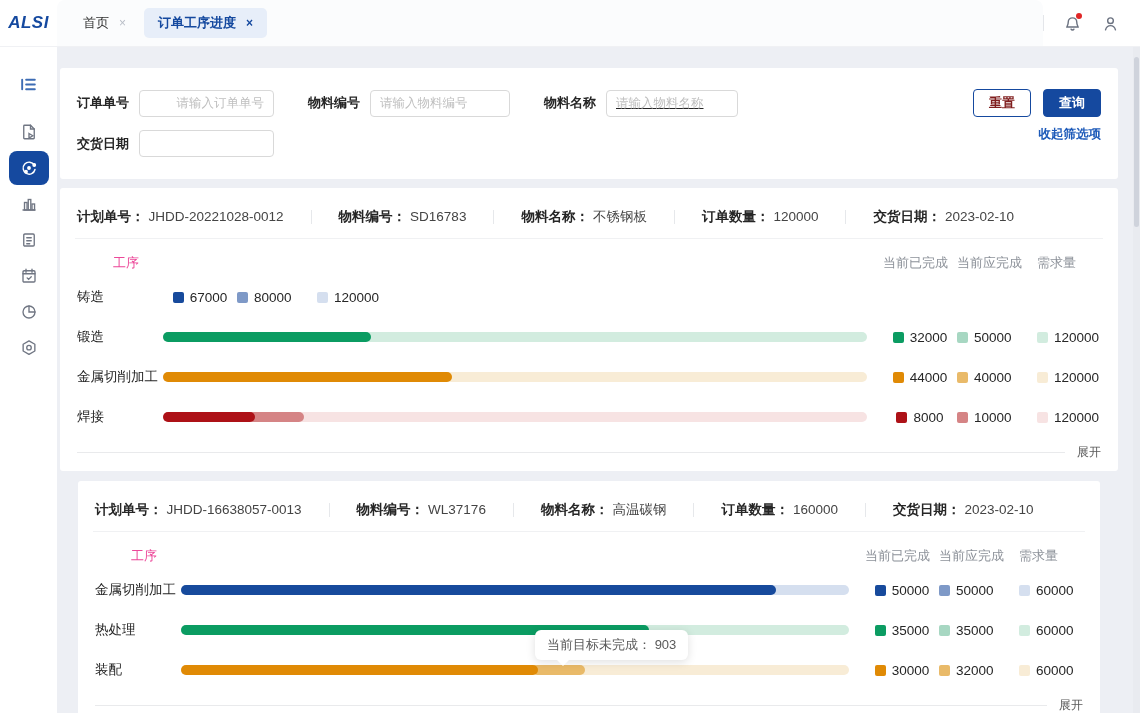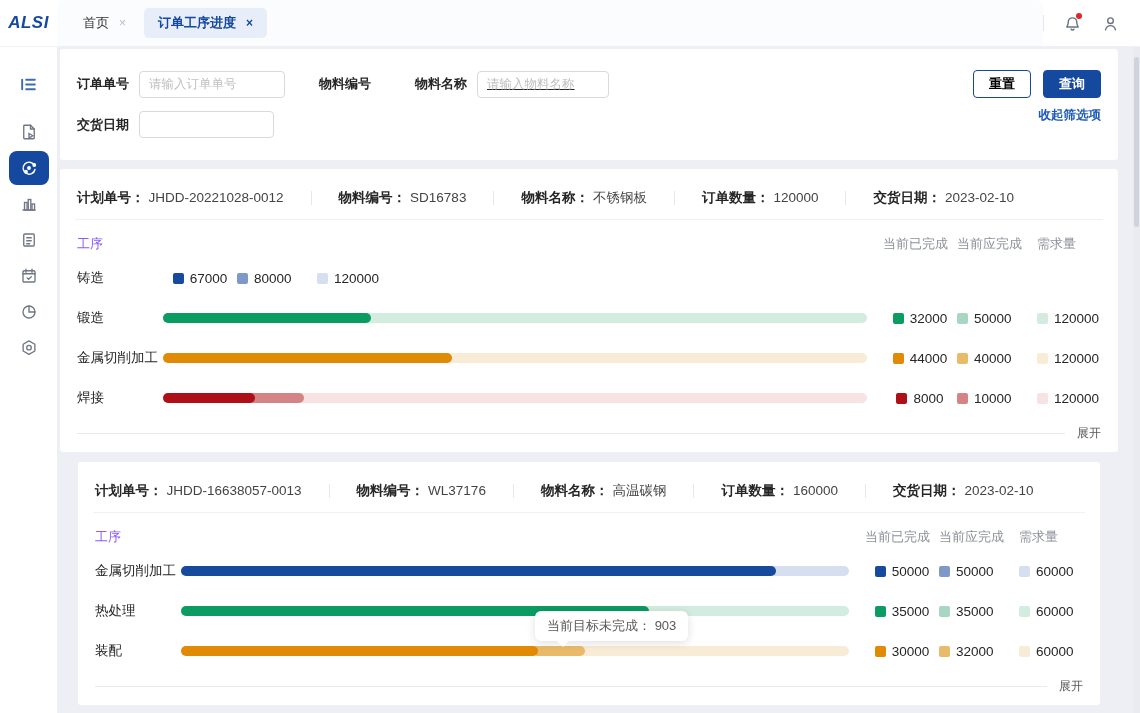--- a/index.html
+++ b/index.html
@@ -24,54 +24,54 @@
 
   
   .sidebar { position:absolute; left:0; top:47px; bottom:0; width:57px; background:#fff; z-index:10;
     display:flex; flex-direction:column; align-items:center; padding-top:20px; }
   .side-item { width:40px; height:34px; display:flex; align-items:center; justify-content:center;
     border-radius:8px; margin-bottom:2px; cursor:pointer; color:#707683; }
   .side-item.first { margin-bottom:14px; color:#3d6cb4; }
   .side-item.active { background:#15499f; color:#fff; }
 
   
-  .main { position:absolute; left:57px; top:47px; width:1076px; bottom:0; padding:2px 15px 0 3px; }
+  .main { position:absolute; left:57px; top:47px; width:1076px; bottom:0; padding:21px 15px 0 3px; }
   .panel { background:#fff; border-radius:3px; }
 
   
   .filter { position:relative; padding:21px 17px 14px; }
   .f-row { display:flex; align-items:center; margin-bottom:13px; }
   .f-group { display:flex; align-items:center; margin-right:34px; }
   .f-label { font-size:13px; font-weight:bold; color:#262626; margin-right:10px; white-space:nowrap; }
   .f-input { width:134px; height:27px; border:1px solid #d9d9d9; border-radius:4px; padding:0 9px;
     font-size:12.5px; color:#262626; outline:none; font-family:inherit; }
   .f-input::placeholder { color:#bfbfbf; }
   .f-buttons { margin-left:auto; display:flex; gap:12px; }
   .btn { height:28px; padding:0 15px; border-radius:4px; font-size:13px; font-weight:bold;
     cursor:pointer; font-family:inherit; }
-  .btn.ghost { background:#fff; border:1.5px solid #15499f; color:#000000; }
+  .btn.ghost { background:#fff; border:1.5px solid #15499f; color:#7f1d1d; }
   .btn.primary { background:#15499f; border:1.5px solid #15499f; color:#fff; }
   .collapse-link { position:absolute; right:17px; top:58px; font-size:12.5px; font-weight:bold;
     color:#1d5ab9; cursor:pointer; }
 
   
   .card { margin-top:9px; padding:14px 17px 6px; }
   .card.inset { margin:10px 18px 0; }
   .o-header { display:flex; align-items:center; padding:6px 0 12px; }
   .o-pair { display:flex; align-items:baseline; font-size:13.5px; white-space:nowrap; }
   .o-pair .lbl { font-weight:bold; color:#262626; }
   .o-pair .val { color:#444; margin-left:4px; }
   .o-sep { width:1px; height:14px; background:#e6e8eb; margin:0 27px; align-self:center; }
   .o-divider { height:1px; background:#f0f1f3; margin:0 -2px; }
 
   .proc-table { padding-top:10px; }
   .proc-row { display:flex; align-items:center; height:40px; position:relative; }
   .proc-row.head { height:28px; }
   .p-label { width:86px; font-size:13.5px; color:#262626; }
-  .p-label.gray { color:#8b5cf6; font-size:13px; }
+  .p-label.gray { color:#ec4899; font-size:13px;margin-left:36px; }
   .bar-wrap { flex:1; margin-right:16px; position:relative; height:10px; }
   .bar-bg { position:absolute; inset:0; border-radius:5px; }
   .seg { position:absolute; top:0; height:10px; border-radius:5px; }
   .val-cell { display:flex; align-items:center; font-size:13.5px; color:#262626; }
   .val-cell.c1 { width:74px;justify-content:center; } .val-cell.c2 { width:80px; } .val-cell.c3 { width:64px; }
   .swatch { width:11px; height:11px; border-radius:2px; margin-right:6px; flex:none; }
   .col-head { font-size:13px; color:#8c9199; }
   .col-head.c1 { width:74px; } .col-head.c2 { width:80px; } .col-head.c3 { width:64px; }
 
   .tooltip { position:absolute; bottom:15px; background:#fff; border-radius:6px; padding:6px 12px;
@@ -183,24 +183,25 @@
     </svg>
   </div>
 </div>
 
 <div class="main">
 
   <div class="panel filter">
     <div class="f-row">
       <div class="f-group">
         <span class="f-label">订单单号</span>
-        <input class="f-input" style="width: 146px;" placeholder="请输入订单单号">
+        <input class="f-input" style="width: 135px; text-align: right;" placeholder="请输入订单单号">
       </div>
       <div class="f-group">
         <span class="f-label">物料编号</span>
+        <input class="f-input" style="width: 140px;" placeholder="请输入物料编号">
       </div>
       <div class="f-group">
         <span class="f-label">物料名称</span>
         <input class="f-input" style="width: 132px; text-decoration: underline;" placeholder="请输入物料名称">
       </div>
       <div class="f-buttons">
         <button class="btn ghost">重置</button>
         <button class="btn primary">查询</button>
       </div>
     </div>

